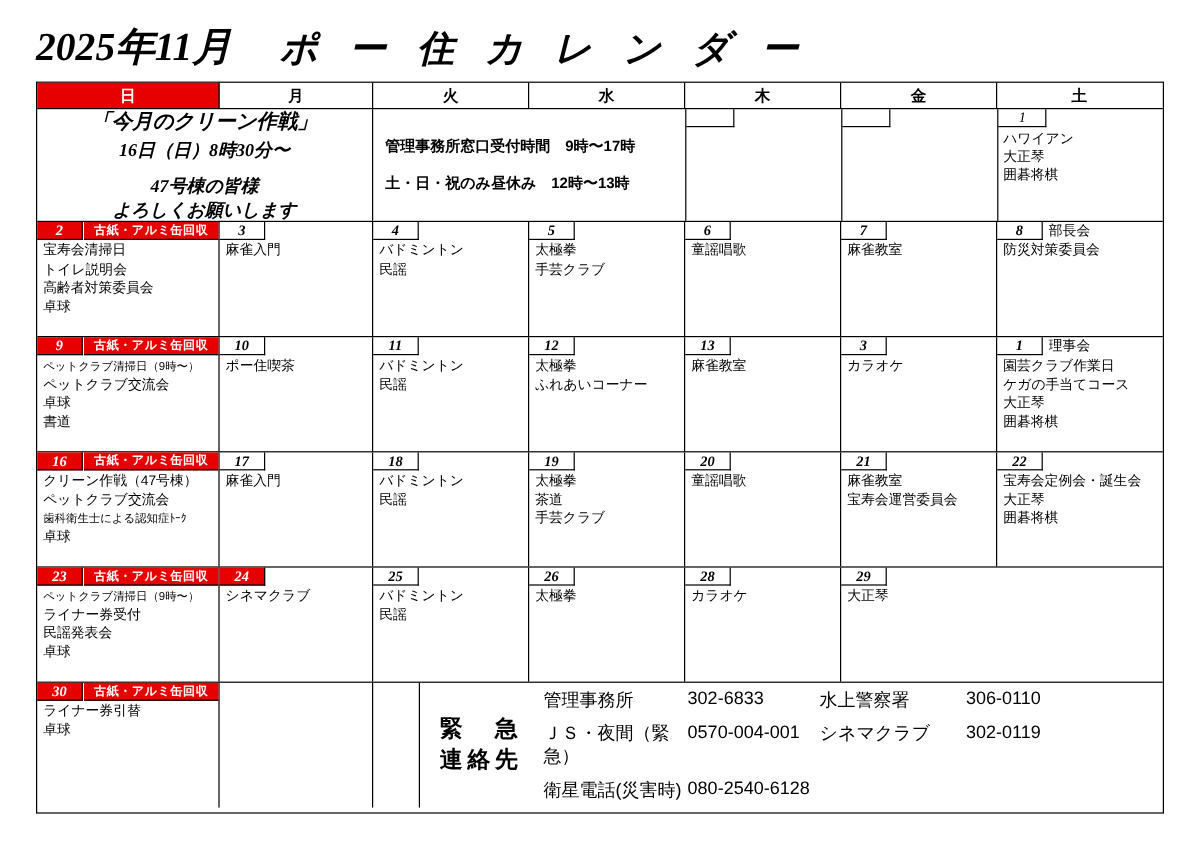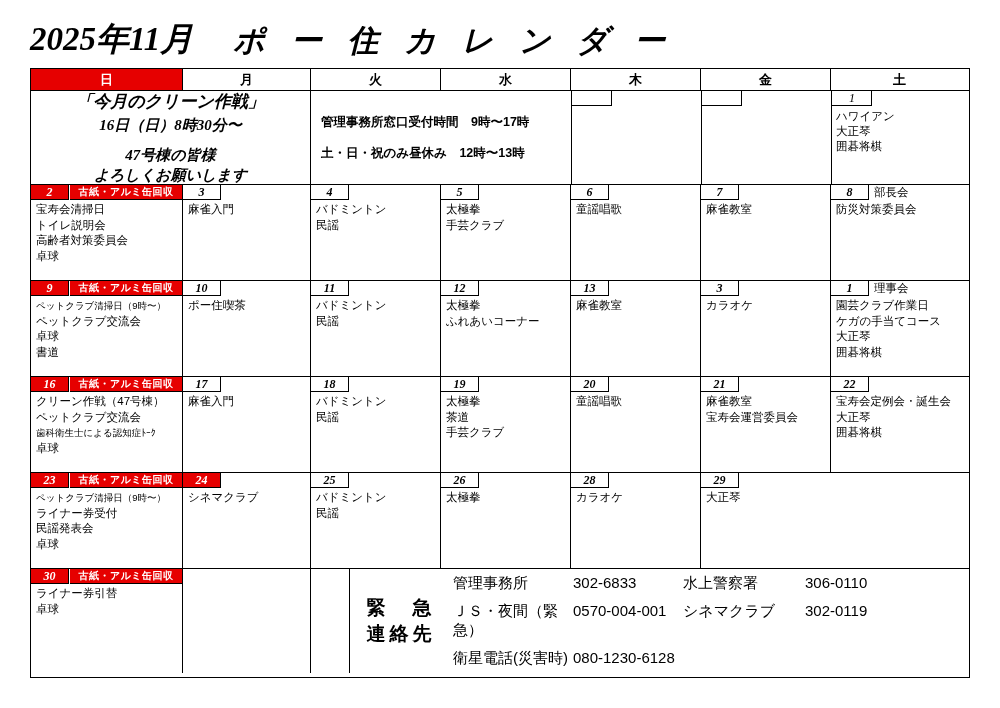--- a/index.html
+++ b/index.html
@@ -437,21 +437,21 @@
             <div class="erow">
               <div class="elabel">管理事務所</div>
               <div class="enum">302-6833</div>
             </div>
             <div class="erow">
               <div class="elabel">ＪＳ・夜間（緊急）</div>
               <div class="enum">0570-004-001</div>
             </div>
             <div class="erow">
               <div class="elabel">衛星電話(災害時)</div>
-              <div class="enum">080-1230-6128</div>
+              <div class="enum">080-2540-6128</div>
             </div>
           </div>
           <div class="ecol">
             <div class="erow">
               <div class="elabel w2">水上警察署</div>
               <div class="enum">306-0110</div>
             </div>
             <div class="erow">
               <div class="elabel w2">シネマクラブ</div>
               <div class="enum">302-0119</div>

